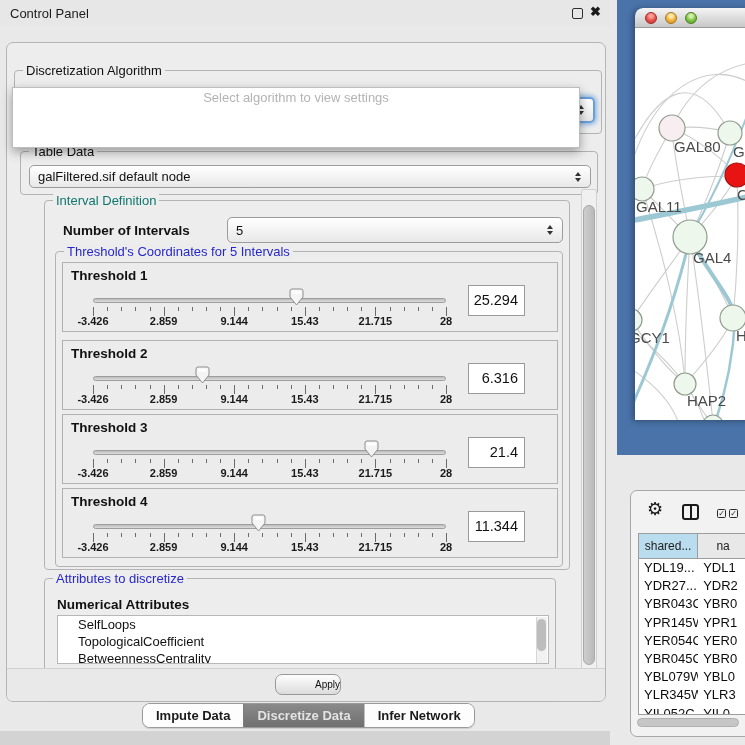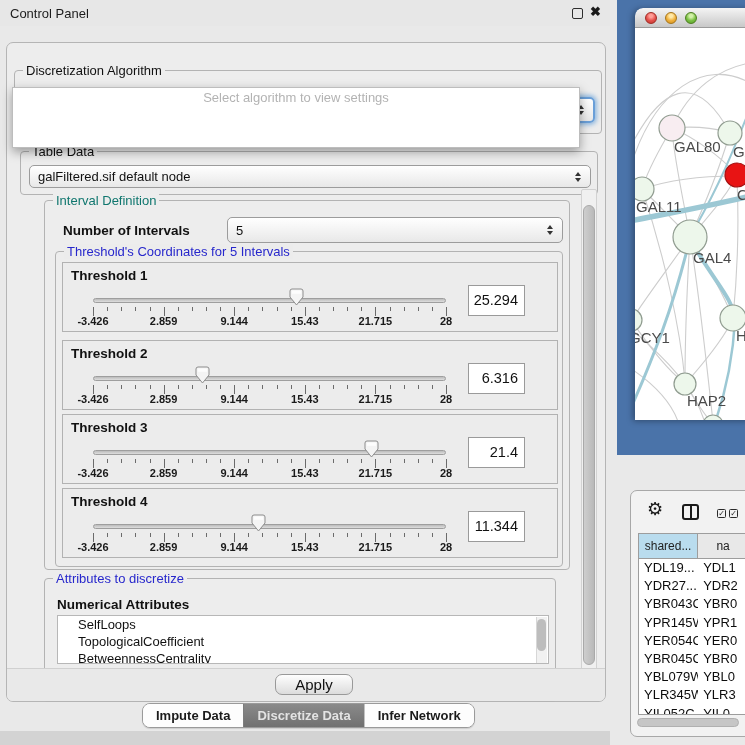--- a/index.html
+++ b/index.html
@@ -57,21 +57,21 @@
   .thr-handle { position:absolute; top:25px; }
   .thr-value { position:absolute; left:405px; top:22px; width:57px; height:31px; background:#fff; border:1px solid #9a9a9a; font-size:14.5px; color:#111; text-align:right; line-height:29px; padding-right:6px; }
 
   
   .attr-list { position:absolute; left:12px; top:36px; width:492px; height:49px; background:#fff; border:1px solid #b7b7b7; overflow:hidden; }
   .attr-item { height:17px; line-height:17px; padding-left:20px; font-size:13px; color:#111; white-space:nowrap; }
   .attr-scroll { position:absolute; right:1px; top:1px; width:11px; height:47px; background:#f1f1f1; border-left:1px solid #d7d7d7; }
   .attr-thumb { position:absolute; right:1px; top:2px; width:9px; height:32px; background:#bdbdbd; border-radius:5px; }
 
   .apply-row { position:absolute; left:7px; top:668px; width:598px; height:33px; background:#e9e9e9; border-top:1px solid #d0d0d0; border-radius:0 0 6px 6px; }
-  .apply-btn { position:absolute; left:268px; top:5px; width:78px; height:21px; background:linear-gradient(#fefefe,#dcdcdc); border:1px solid #999; border-radius:7px; font-size:15px; color:#111; text-align:center; line-height:19px; }
+  .apply-btn { position:absolute; left:268px; top:5px; width:66px; height:21px; background:linear-gradient(#fefefe,#dcdcdc); border:1px solid #999; border-radius:7px; font-size:10px; color:#111; text-align:right; line-height:19px; }
 
   .bottom-strip { position:absolute; left:0; top:731px; width:610px; height:14px; background:#d3d3d3; }
 
   
   .blue-bg { position:absolute; left:617px; top:0; width:128px; height:455px; }
   .net-window { position:absolute; left:635px; top:8px; width:115px; height:412px; border-radius:8px 0 0 0; box-shadow:-2px 1px 6px rgba(0,0,0,0.35); overflow:hidden; }
   .net-titlebar { position:absolute; left:0; top:0; width:100%; height:20px; background:linear-gradient(#f4f4f4,#c8c8c8); border-bottom:1px solid #9a9a9a; border-radius:8px 0 0 0; }
   .mac-light { position:absolute; top:4px; width:12px; height:12px; border-radius:50%; }
   .net-canvas { position:absolute; left:0; top:20px; width:115px; height:392px; background:#fff; }
 

